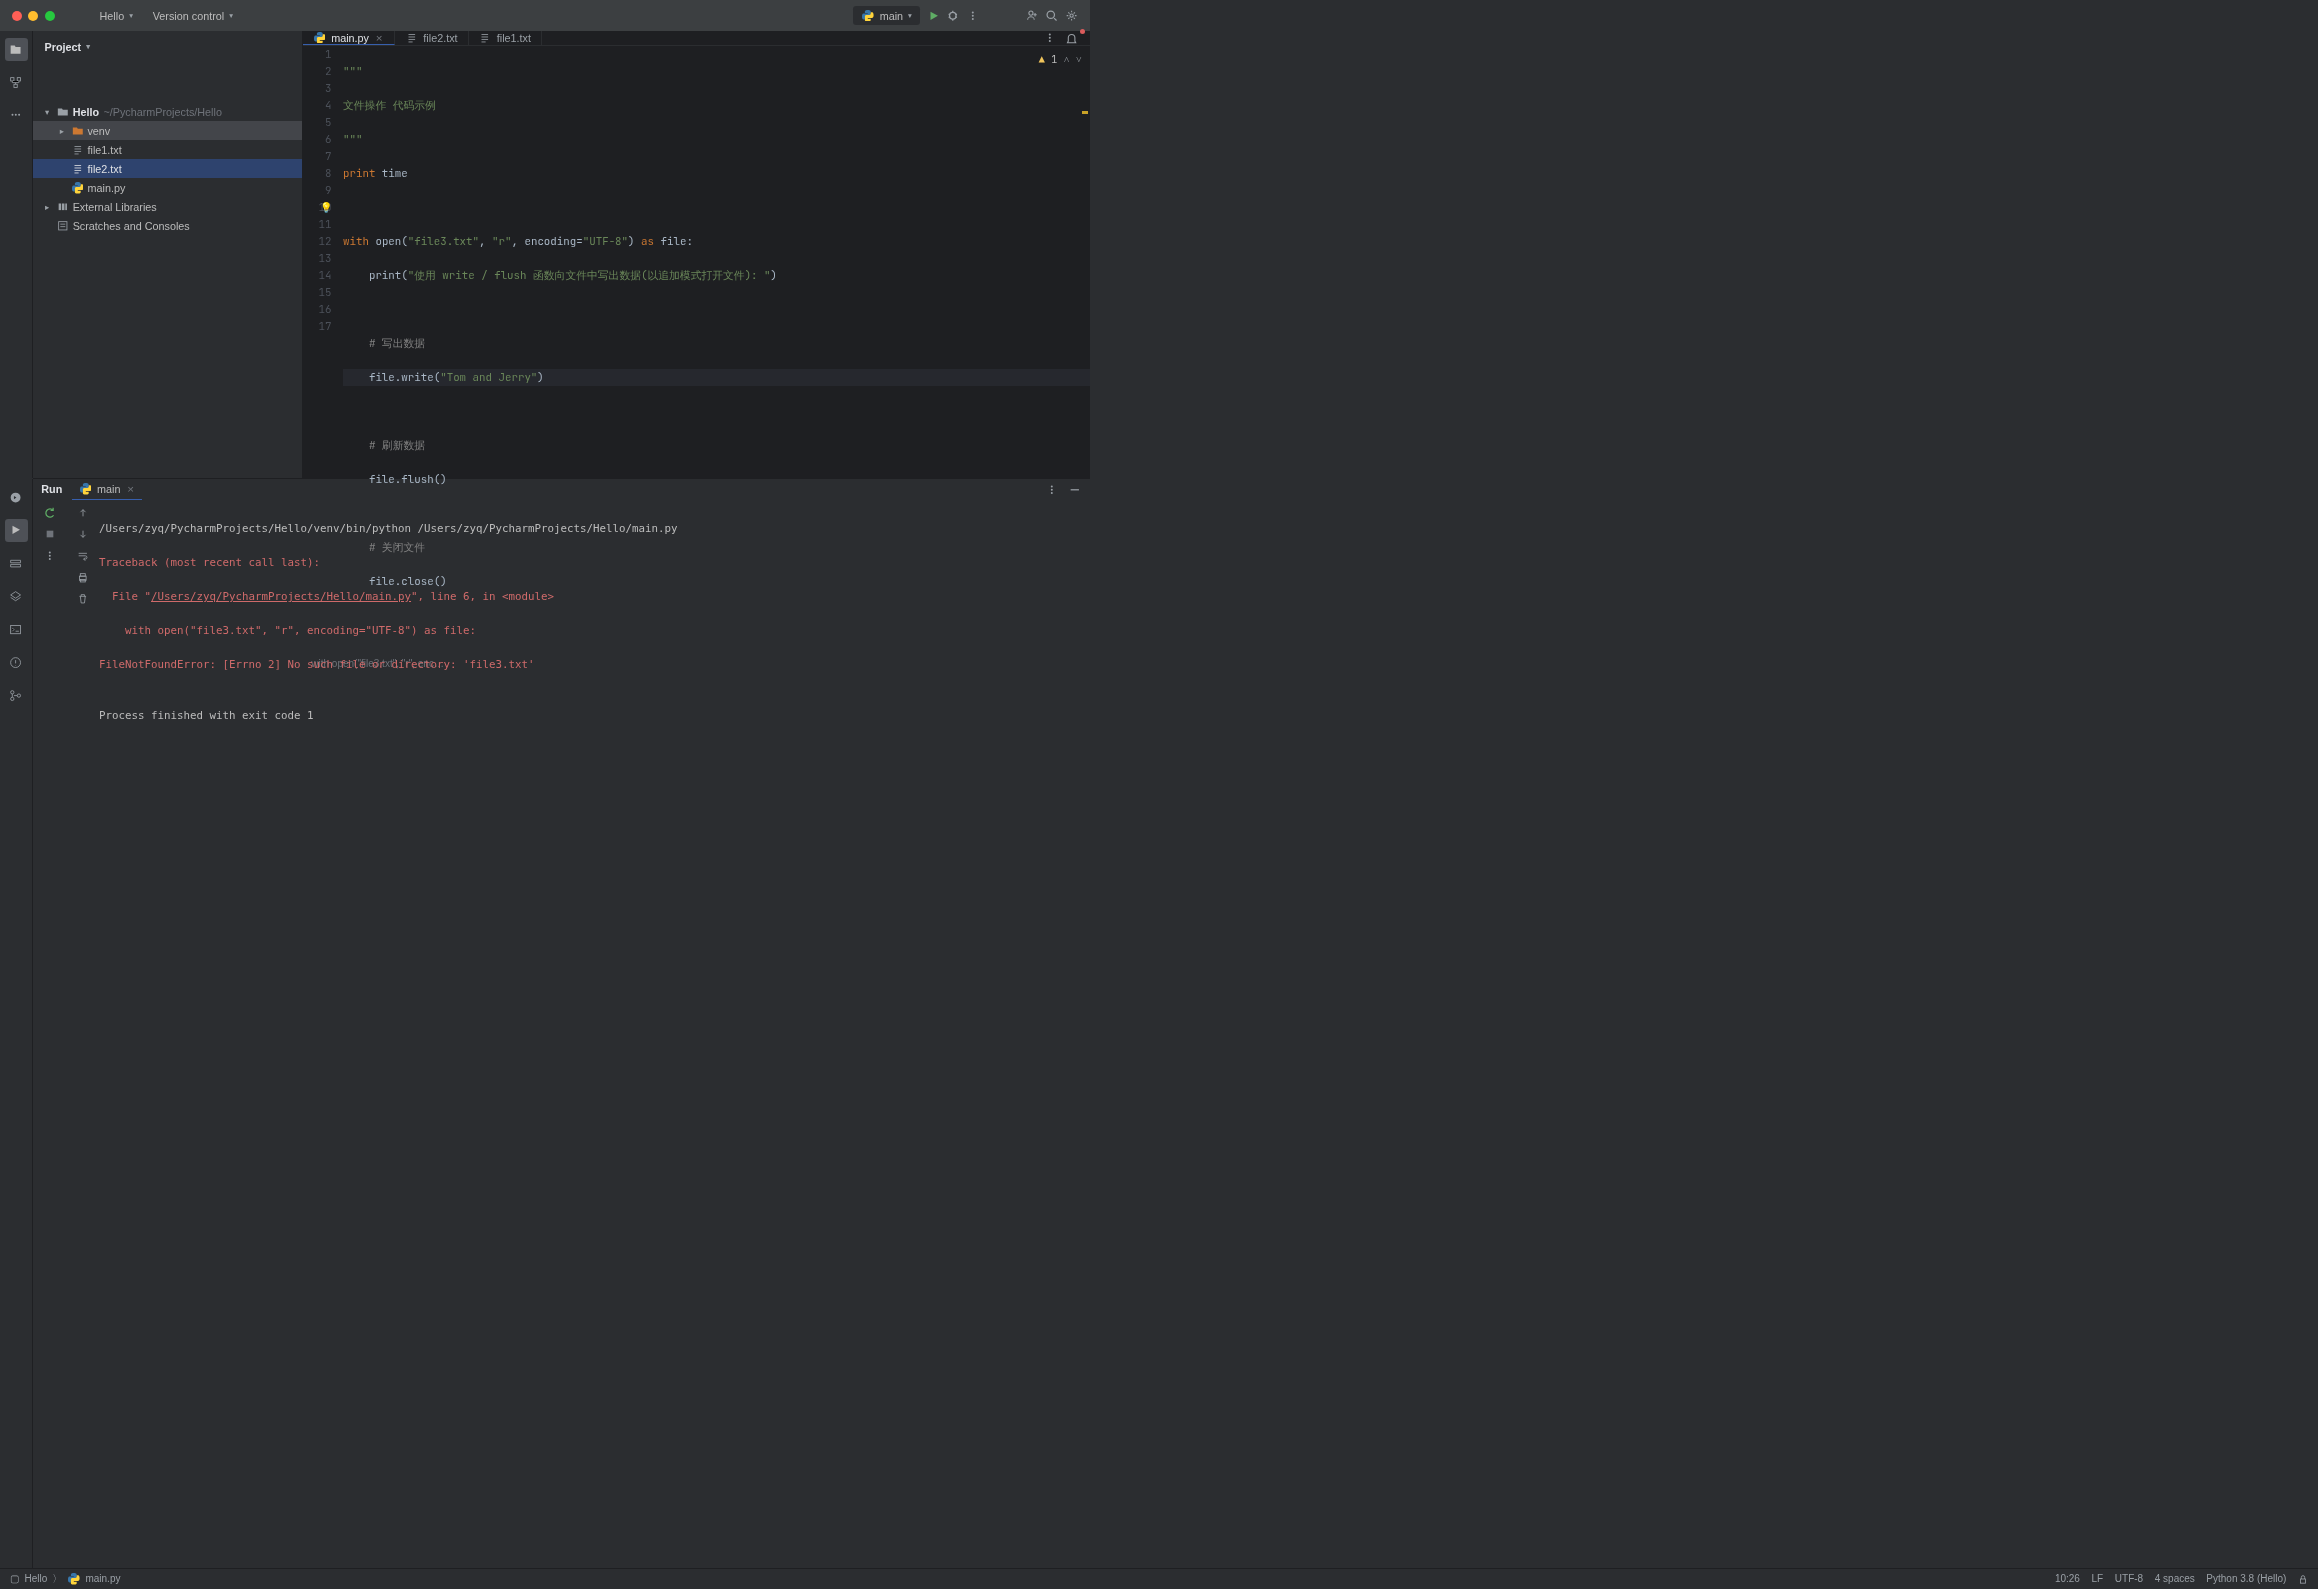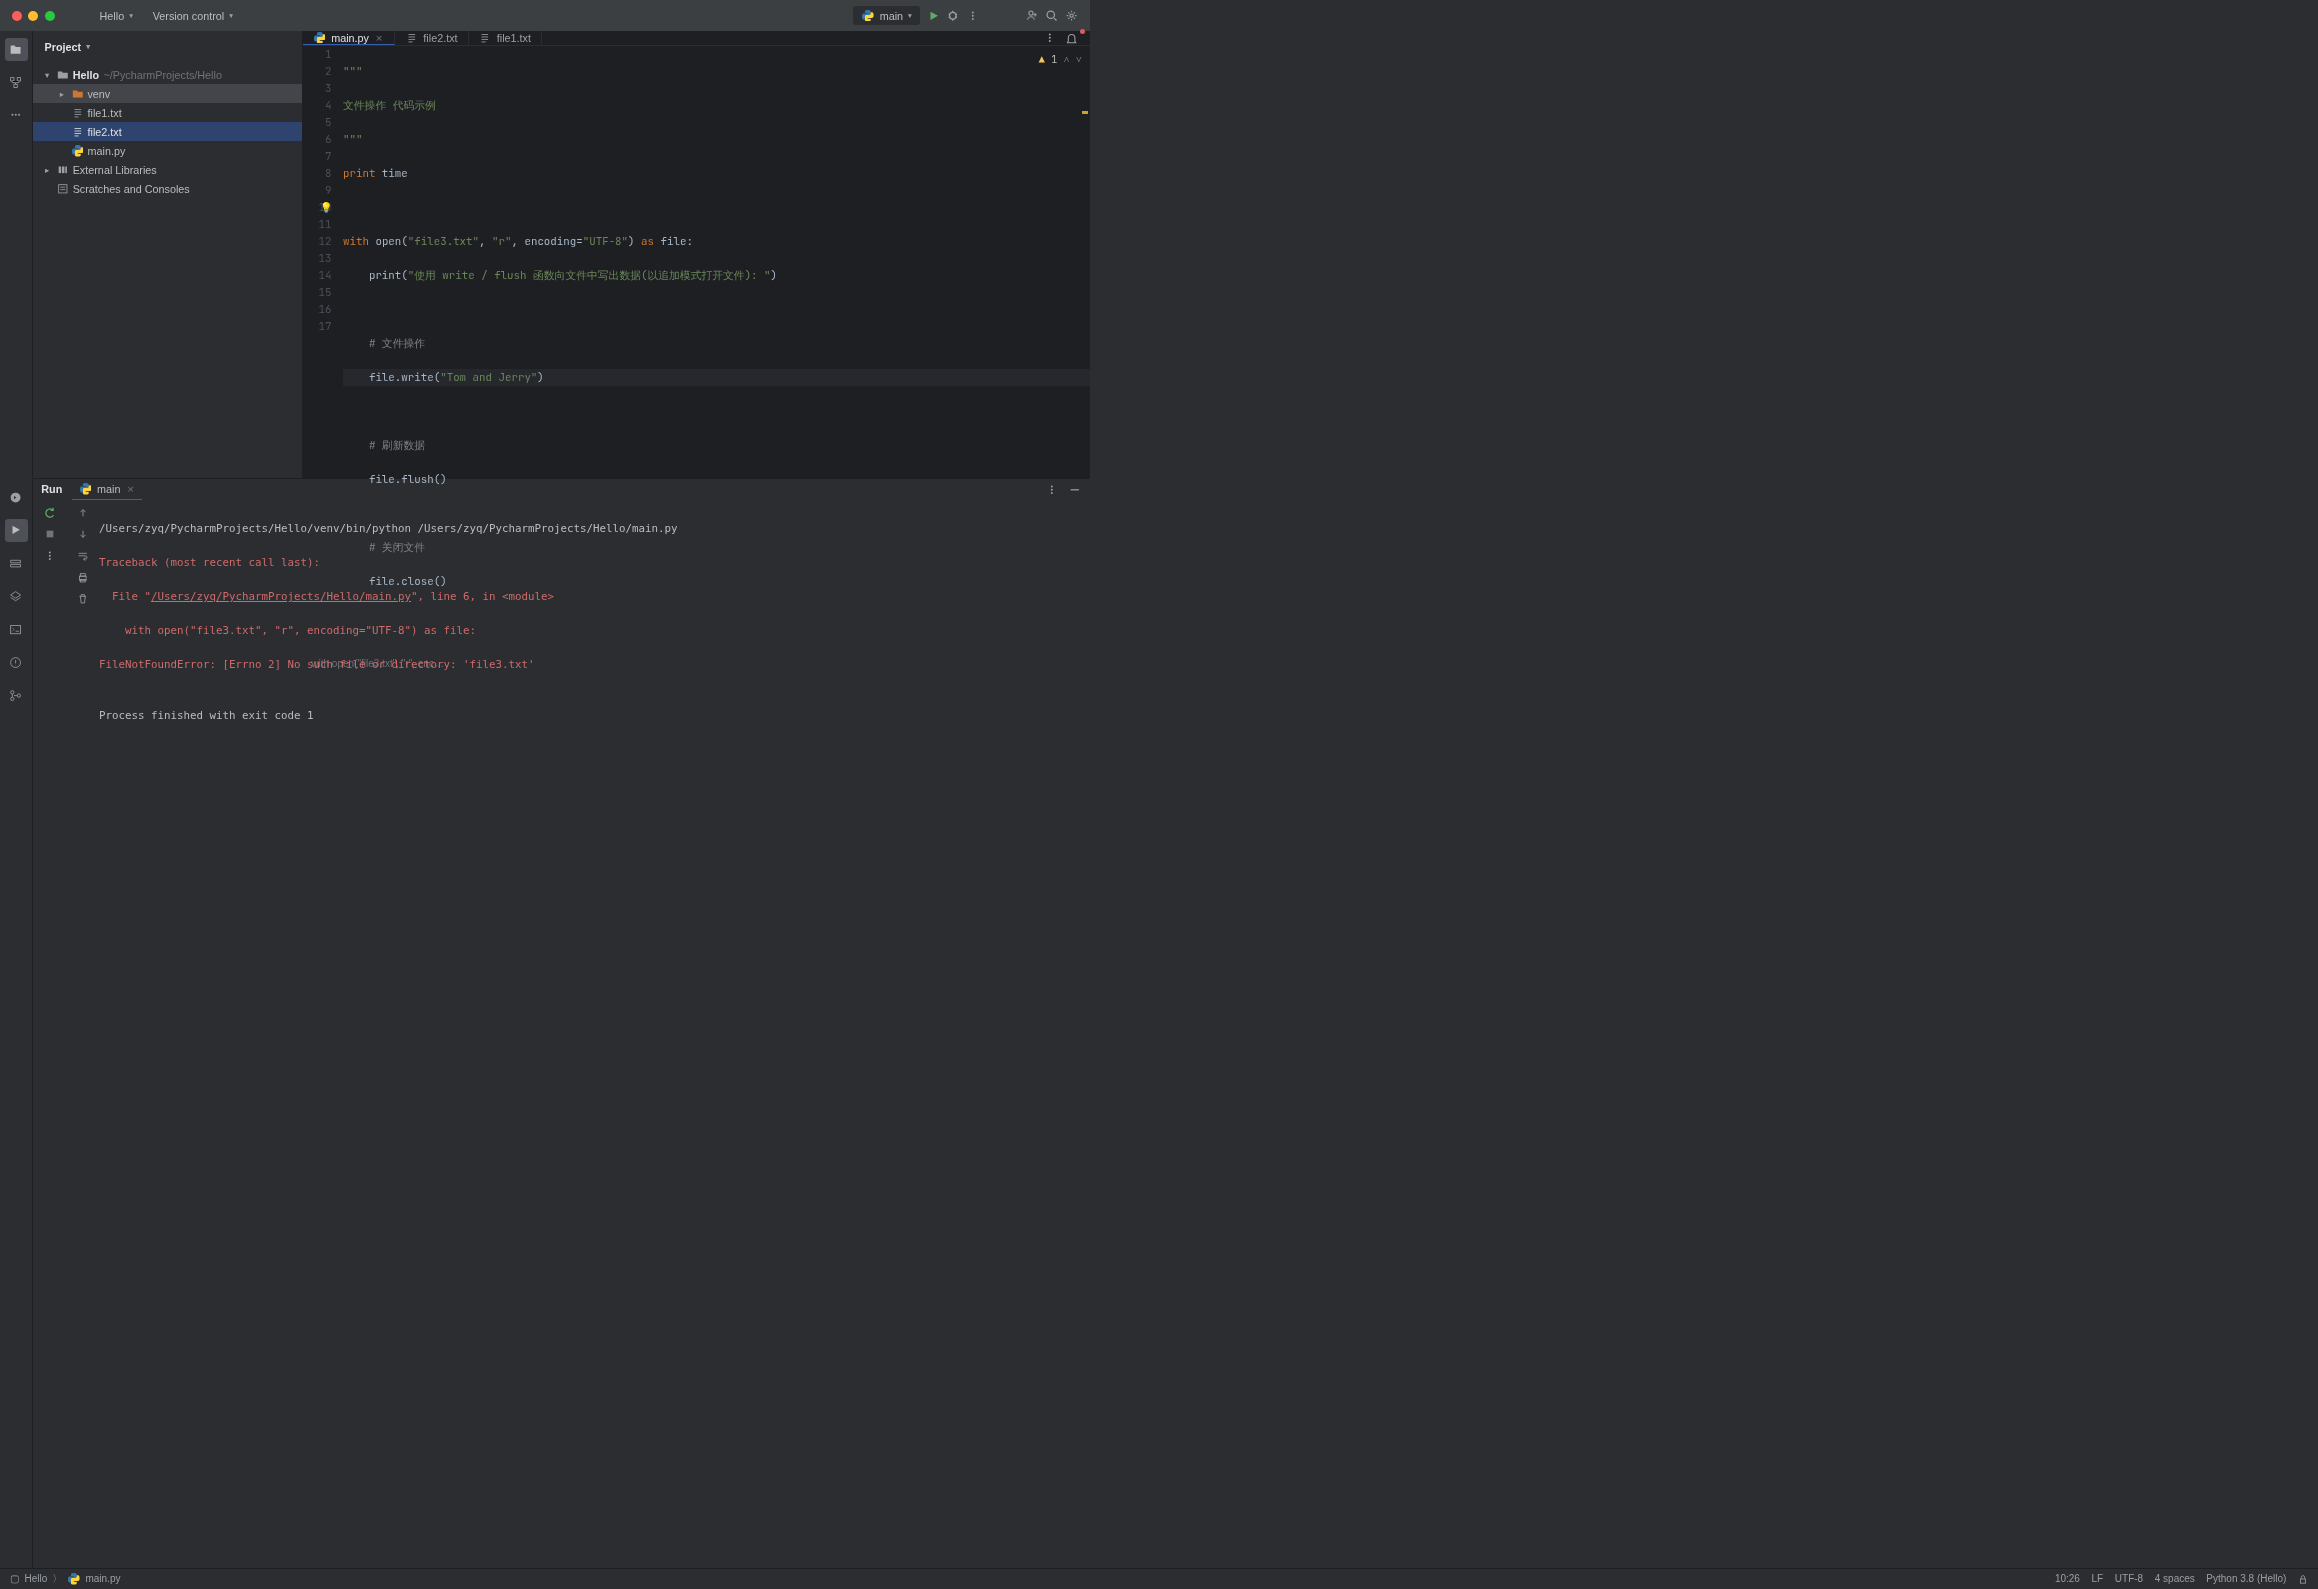--- a/index.html
+++ b/index.html
@@ -11,21 +11,21 @@
 .tbtn { padding: 3.3px 6.6px; display: flex; align-items: center; gap: 5px; color: #bcbcbc; cursor: pointer; }
 .tspacer { flex: 1; }
 .ticon { width: 13.2px; height: 13.2px; display: flex; align-items: center; justify-content: center; }
 svg { display: block; }
 .branch { display: flex; align-items: center; gap: 5px; background: #2b2d30; padding: 3.3px 8.3px; border-radius: 3.3px; }
 
 .mainrow { display: flex; height: 447px; }
 .leftbar { width: 33px; background: #2b2d30; display: flex; flex-direction: column; align-items: center; padding-top: 6.6px; gap: 10px; border-right: 0.8px solid #1e1f22; }
 .lbtn { width: 23px; height: 23px; display: flex; align-items: center; justify-content: center; border-radius: 3.3px; cursor: pointer; }
 .lbtn.active { background: #4e5157; }
-.proj { width: 270px; background: #2b2d30; border-right: 0.8px solid #1e1f22; display: flex; flex-direction: column; }
+.proj { width: 270px; background: #2b2d30; border-right: 0.8px solid #1e1f22; display: flex; flex-direction: column; gap: 37px; }
 .projhead { height: 31px; display: flex; align-items: center; padding: 0 11.6px; font-weight: 600; color: #dfe1e5; gap: 5px; }
 .tree { flex: 1; overflow: auto; padding: 3.3px 0; }
 .node { display: flex; align-items: center; height: 19px; padding-left: 8.3px; gap: 3.3px; cursor: pointer; }
 .node.d1 { padding-left: 23px; } .node.d2 { padding-left: 38px; }
 .node.sel { background: #2e436e; } .node.hl { background: #43454a; }
 .node .lbl { color: #bcbcbc; } .node .bold { font-weight: 600; color: #dfe1e5; }
 .node .muted { color: #6f737a; }
 .arrow { width: 11.6px; font-size: 8.3px; color: #9aa0a6; text-align: center; }
 .fico { width: 13.2px; height: 13.2px; display: flex; align-items: center; justify-content: center; }
 
@@ -310,21 +310,21 @@
       </div>
       <div class="codebody">
 <div class="row"><span class="s">"""</span></div>
 <div class="row"><span class="s">文件操作 代码示例</span></div>
 <div class="row"><span class="s">"""</span></div>
 <div class="row"><span class="k">print</span><span class="n"> time</span></div>
 <div class="row"></div>
 <div class="row"><span class="k">with</span><span class="n"> open(</span><span class="s">"file3.txt"</span><span class="n">, </span><span class="s">"r"</span><span class="n">, encoding=</span><span class="s">"UTF-8"</span><span class="n">) </span><span class="k">as</span><span class="n"> file:</span></div>
 <div class="row"><span class="n">    print(</span><span class="s">"使用 write / flush 函数向文件中写出数据(以追加模式打开文件): "</span><span class="n">)</span></div>
 <div class="row"></div>
-<div class="row"><span class="c">    # 文件操作</span></div>
+<div class="row"><span class="c">    # 写出数据</span></div>
 <div class="row hl"><span class="n">    file.write(</span><span class="s">"Tom and Jerry"</span><span class="n">)</span></div>
 <div class="row"></div>
 <div class="row"><span class="c">    # 刷新数据</span></div>
 <div class="row"><span class="n">    file.flush()</span></div>
 <div class="row"></div>
 <div class="row"><span class="c">    # 关闭文件</span></div>
 <div class="row"><span class="n">    file.close()</span></div>
 <div class="row"></div>
       </div>
     </div>

